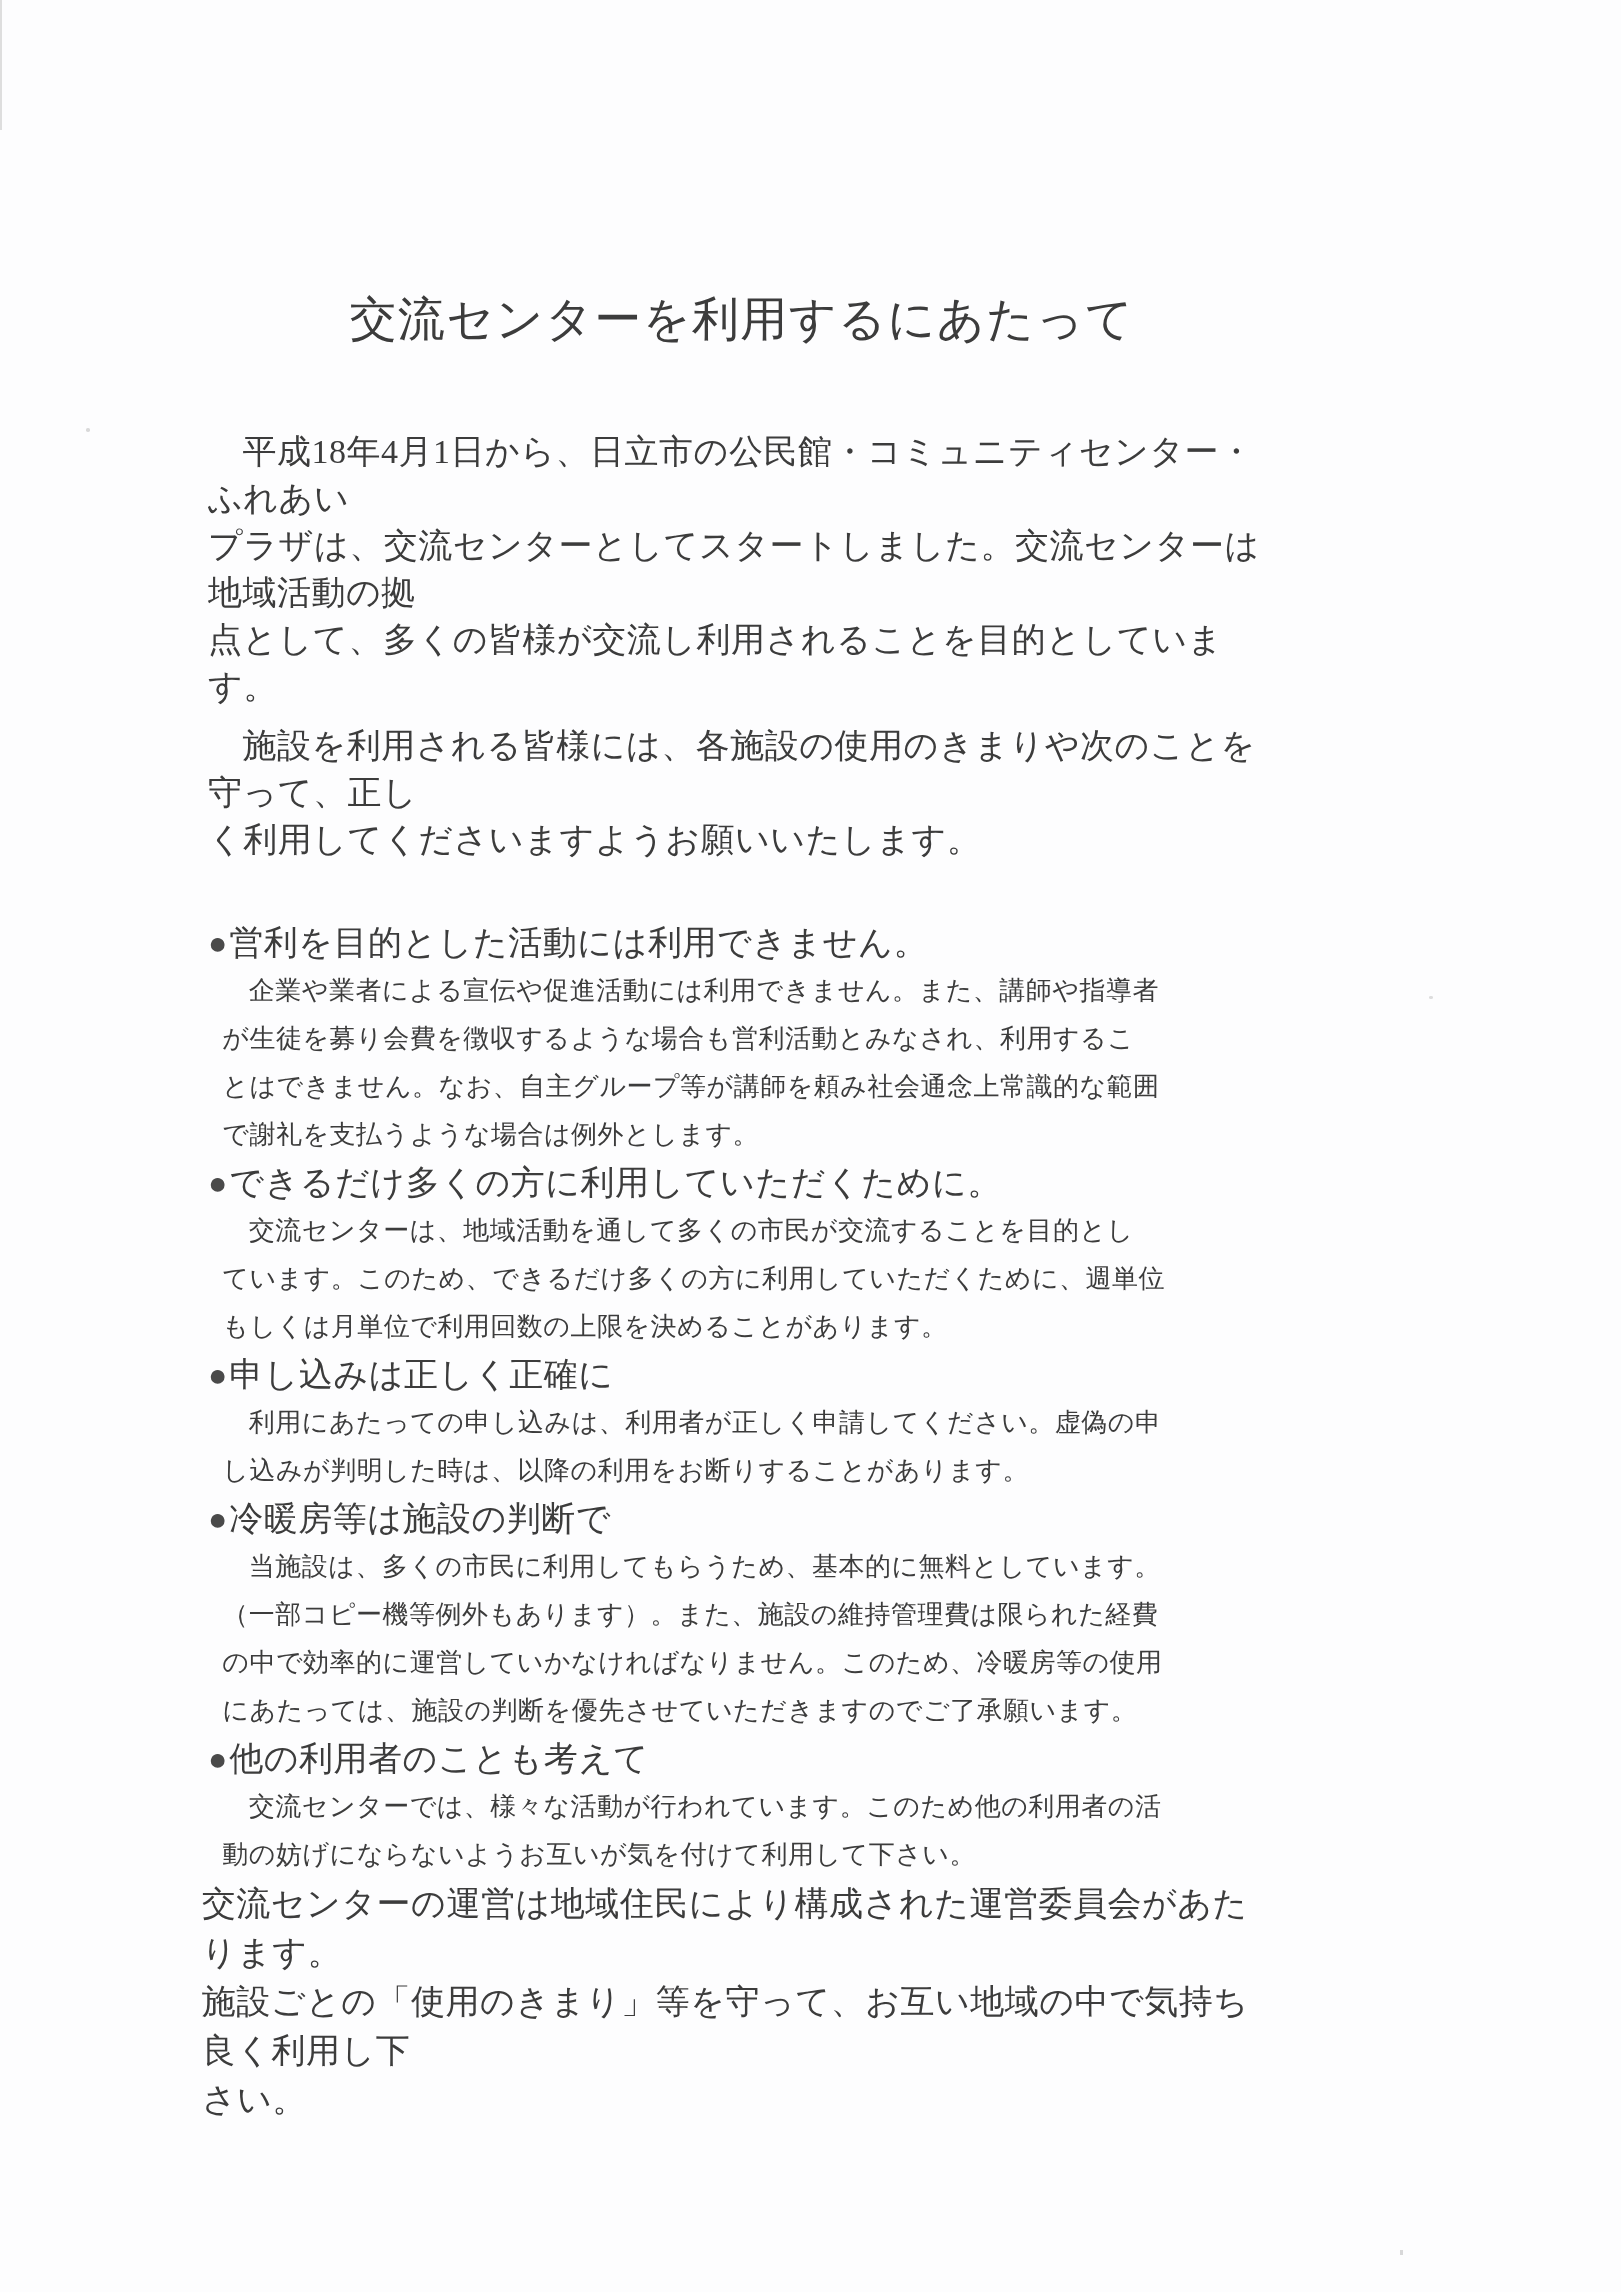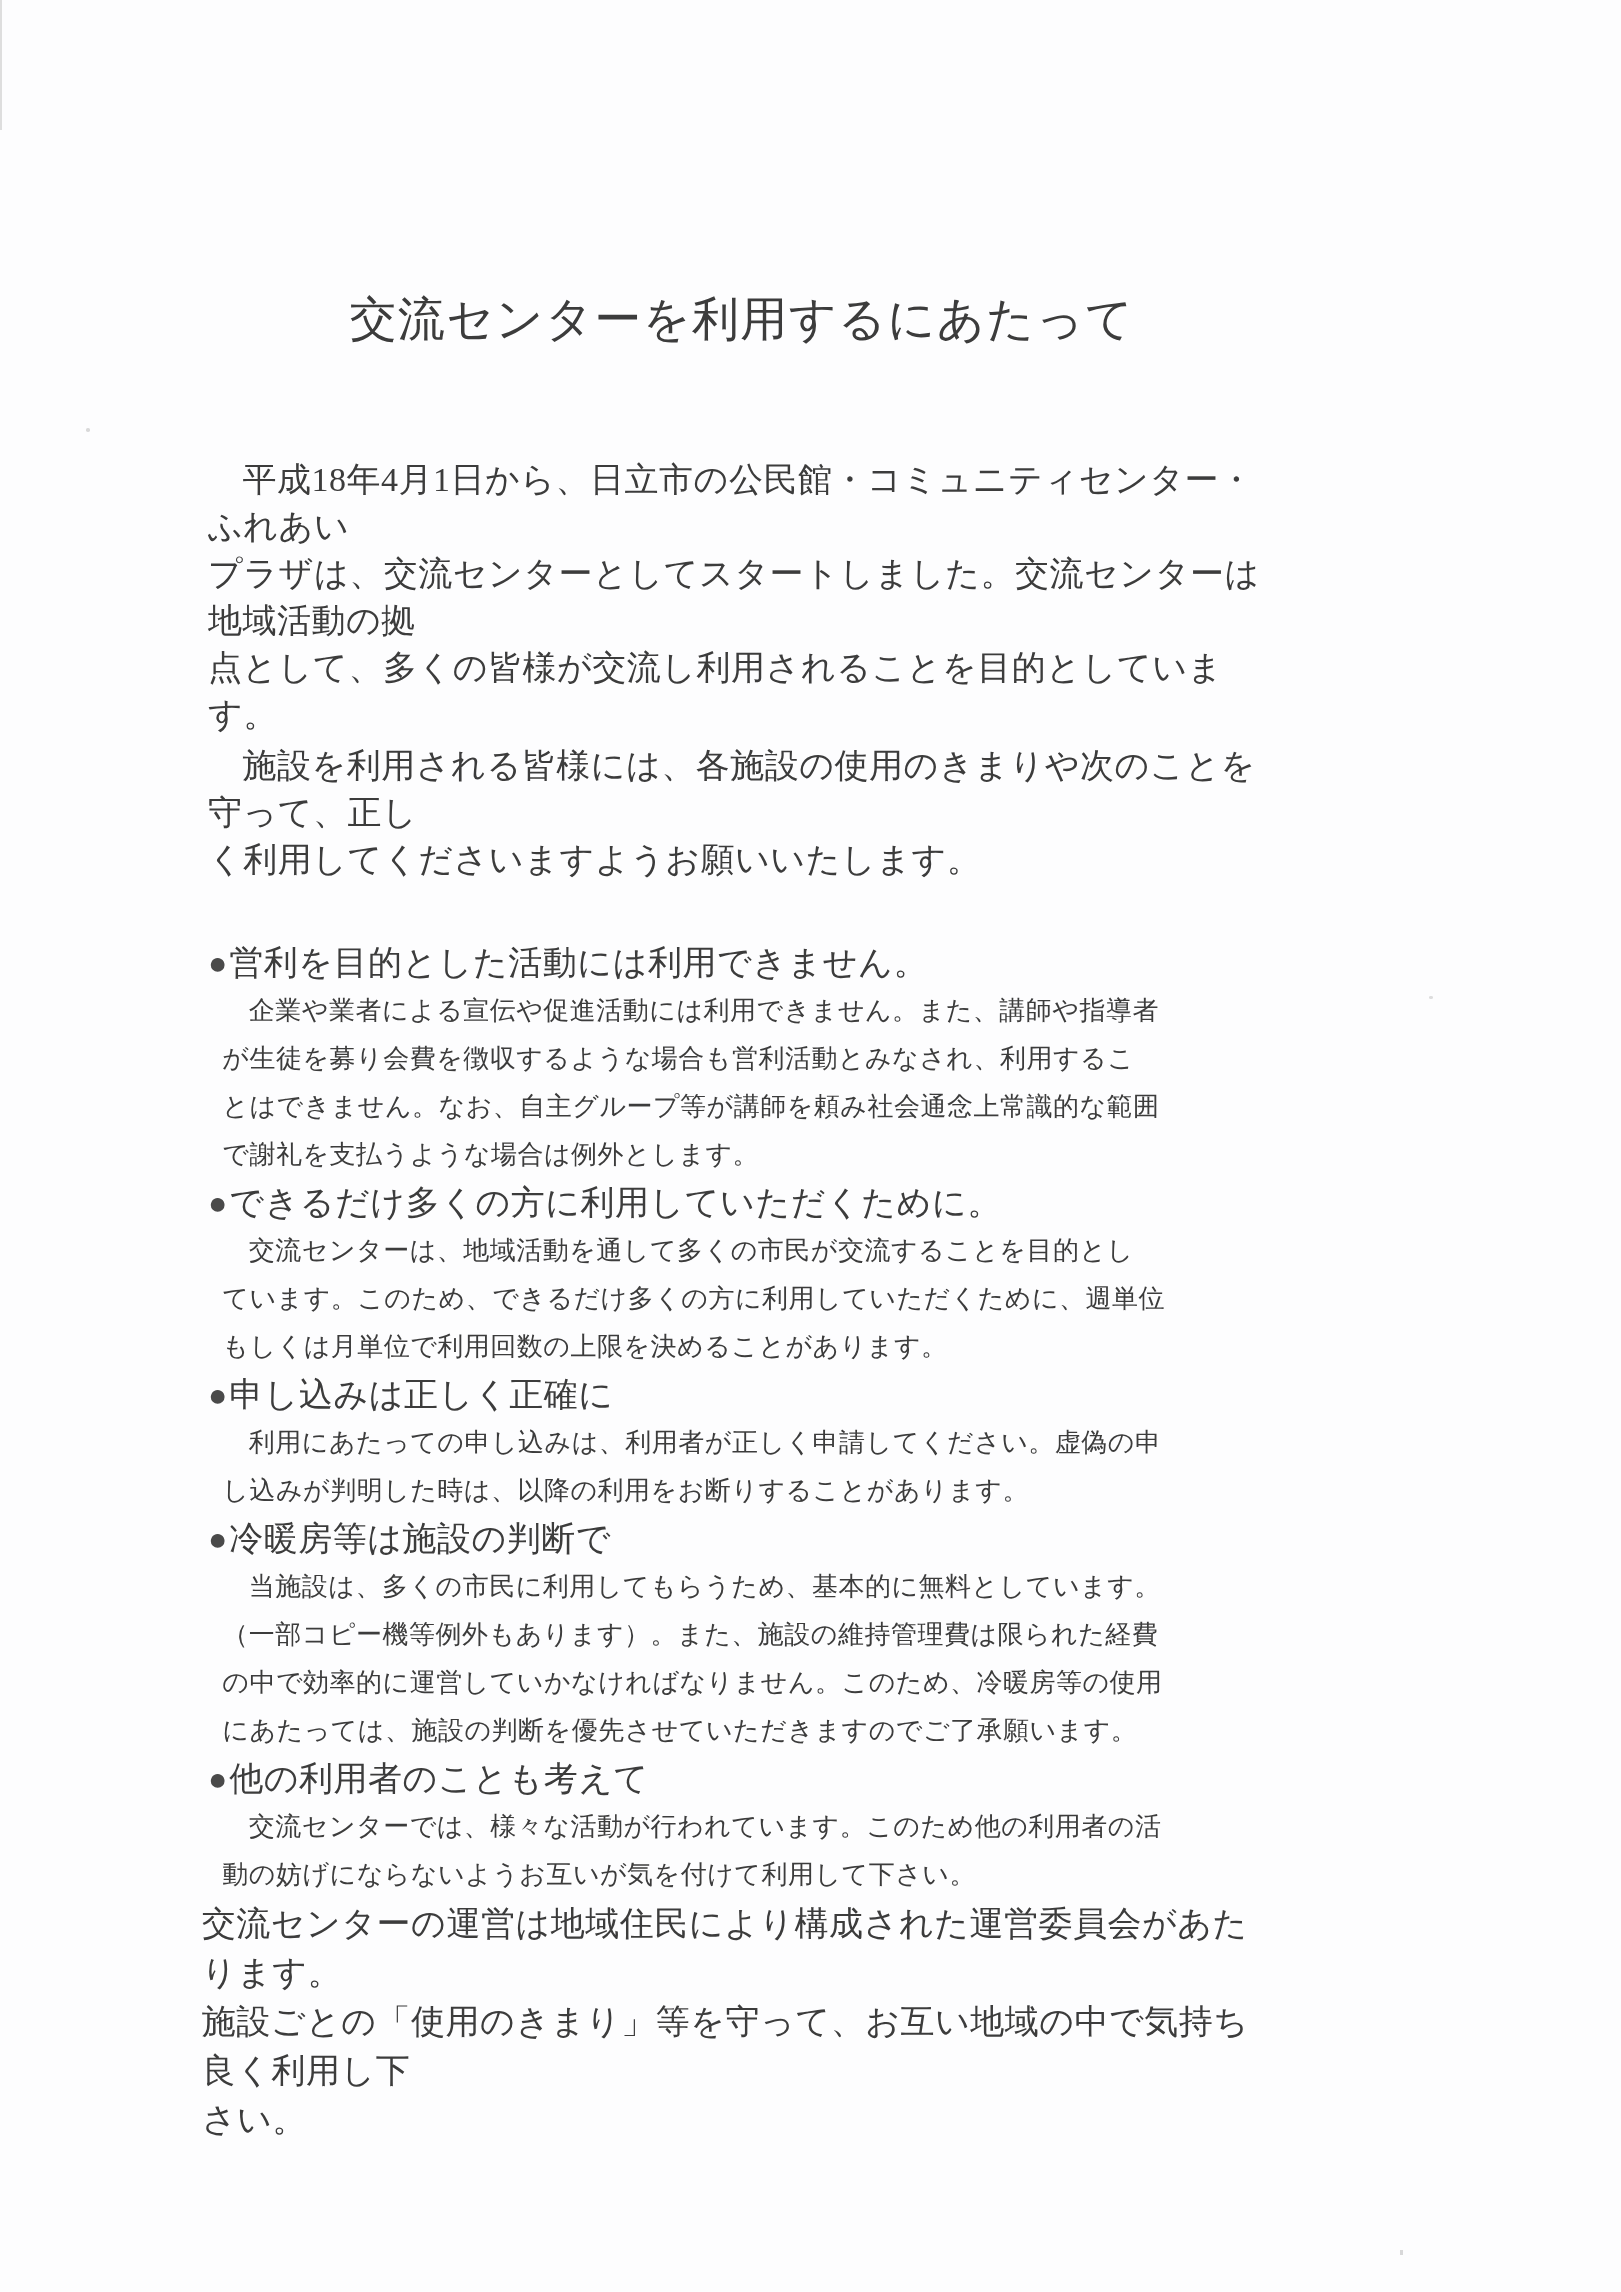--- a/index.html
+++ b/index.html
@@ -27,21 +27,21 @@
   }
   .doc-title {
     margin-top: 292px;
     text-align: center;
     font-size: 47px;
     line-height: 54px;
     letter-spacing: 1.3px;
     white-space: nowrap;
   }
   .intro {
-    margin-top: 110px;
+    margin-top: 82px;
     font-size: 34px;
     line-height: 47px;
     letter-spacing: 0.5px;
     white-space: pre-line;
   }
   .rules {
     margin-top: 56px;
   }
   .rule-heading {
     font-size: 34px;
@@ -117,21 +117,21 @@
   <div class="speck-2"></div>
   <div class="speck-3"></div>
 
   <div class="content">
 
     <div class="doc-title">交流センターを利用するにあたって</div>
 
     <div class="intro">　平成18年4月1日から、日立市の公民館・コミュニティセンター・ふれあい
 プラザは、交流センターとしてスタートしました。交流センターは地域活動の拠
 点として、多くの皆様が交流し利用されることを目的としています。</div>
-    <div class="intro" style="margin-top:4px;">　施設を利用される皆様には、各施設の使用のきまりや次のことを守って、正し
+    <div class="intro" style="margin-top:12px;">　施設を利用される皆様には、各施設の使用のきまりや次のことを守って、正し
 く利用してくださいますようお願いいたします。</div>
 
     <div class="rules">
 
       <div class="rule">
         <div class="rule-heading"><span class="bullet">●</span><span>営利を目的とした活動には利用できません。</span></div>
         <div class="rule-body">　企業や業者による宣伝や促進活動には利用できません。また、講師や指導者
 が生徒を募り会費を徴収するような場合も営利活動とみなされ、利用するこ
 とはできません。なお、自主グループ等が講師を頼み社会通念上常識的な範囲
 で謝礼を支払うような場合は例外とします。</div>

